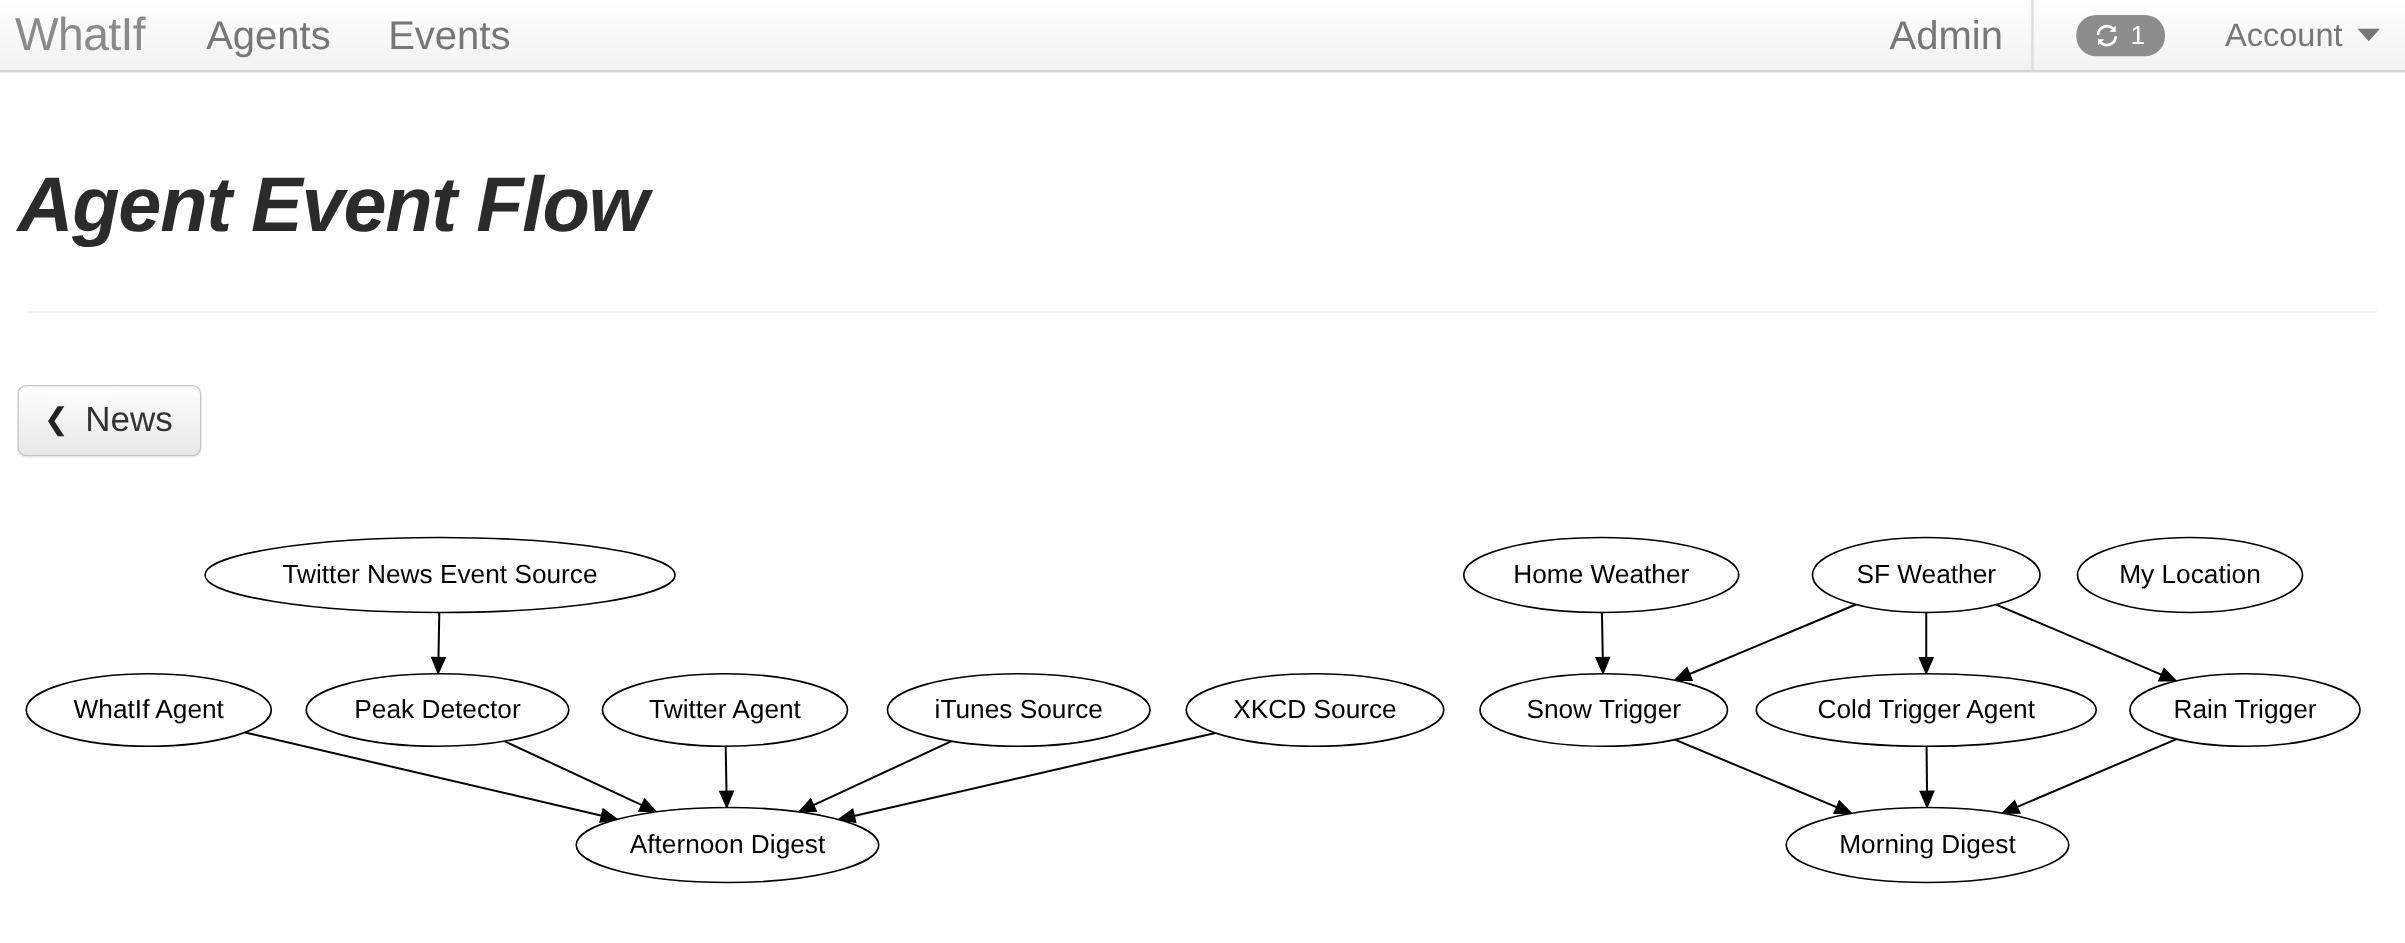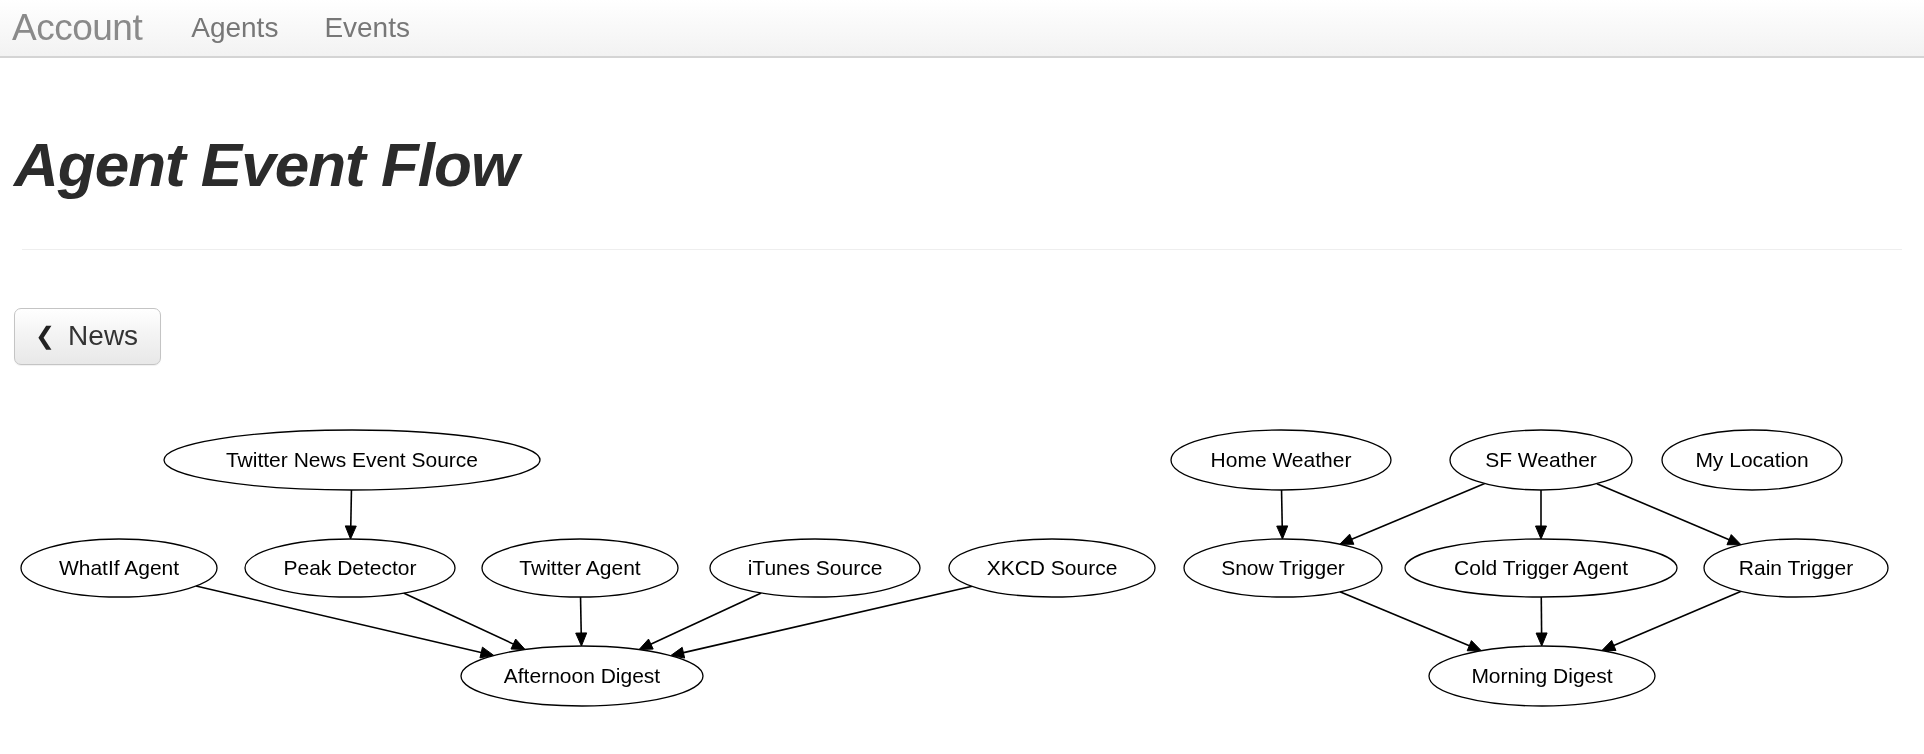--- a/index.html
+++ b/index.html
@@ -40,21 +40,21 @@
     cursor: pointer;
   }
   .nav-left {
     display: flex;
     align-items: stretch;
   }
   .nav-link {
     display: flex;
     align-items: center;
     padding: 0 23px;
-    font-size: 28px;
+    font-size: 32px;
     color: #777777;
     text-decoration: none;
     cursor: pointer;
   }
   .nav-spacer { flex: 1 1 auto; }
   .nav-right {
     display: flex;
     align-items: stretch;
   }
   .nav-divider {
@@ -167,26 +167,45 @@
     fill: none;
     stroke: #000000;
     stroke-width: 1.6;
   }
   svg.flow polygon.head { fill: #000000; stroke: #000000; stroke-width: 1; }
 </style>
 </head>
 <body>
 
 <div class="navbar">
-  <a class="brand">Account</a>
+  <a class="brand">WhatIf</a>
   <div class="nav-left">
     <a class="nav-link">Agents</a>
     <a class="nav-link">Events</a>
   </div>
   <div class="nav-spacer"></div>
+  <div class="nav-right">
+    <a class="nav-link">Admin</a>
+    <div class="nav-divider"></div>
+    <div class="badge-wrap">
+      <span class="badge">
+        <span class="sync-icon">
+          <svg viewBox="0 0 24 24" width="23" height="23" aria-hidden="true">
+            <path d="M20.5 12.5a8.5 8.5 0 0 1-14.3 6.2l-1.6 1.6v-5.2h5.2l-2 2A6.4 6.4 0 0 0 18.4 12.5z" fill="#ffffff"></path>
+            <path d="M3.5 11.5a8.5 8.5 0 0 1 14.3-6.2l1.6-1.6v5.2h-5.2l2-2A6.4 6.4 0 0 0 5.6 11.5z" fill="#ffffff"></path>
+          </svg>
+        </span>
+        <span class="count">1</span>
+      </span>
+    </div>
+    <div class="account-wrap">
+      <span class="account-label">Account</span>
+      <span class="caret"></span>
+    </div>
+  </div>
 </div>
 
 <div class="container">
   <h1 class="page-title">Agent Event Flow</h1>
   <hr class="rule">
   <button class="back-btn">
     <span class="chev">❮</span>
     <span>News</span>
   </button>
 </div>

